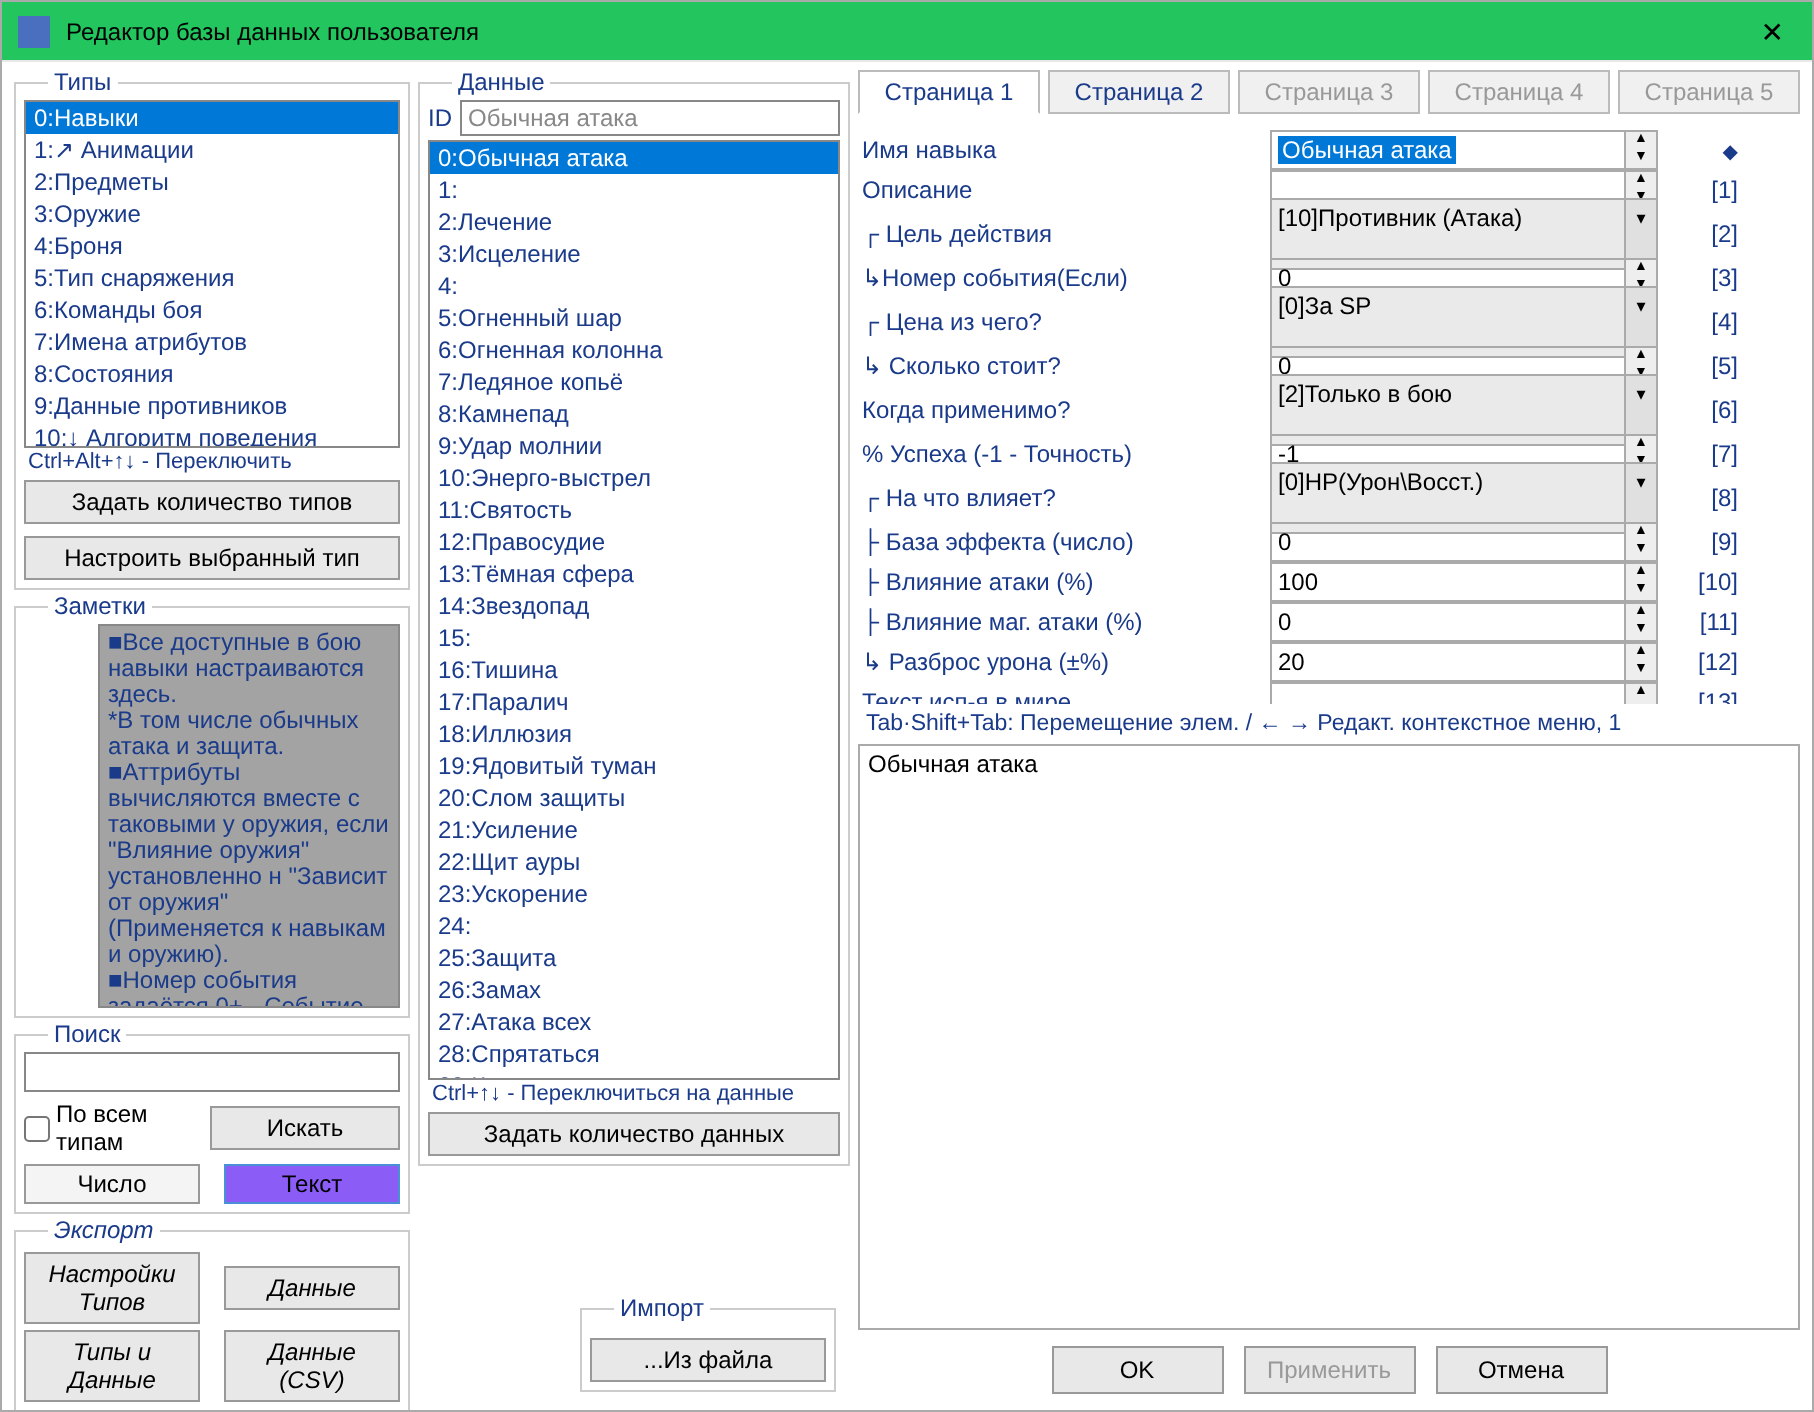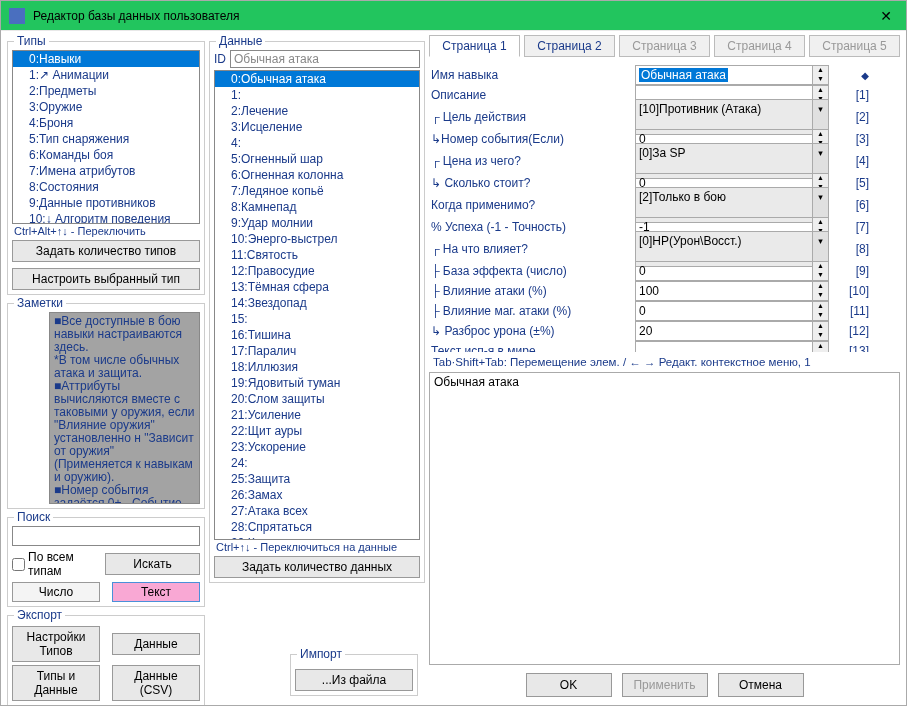--- a/index.html
+++ b/index.html
@@ -8,34 +8,34 @@
 .titlebar { height: 30px; background: #22c55e; display: flex; align-items: center; padding: 0 8px; border-bottom: 1px solid #e8e8e8; }
 .titlebar .icon { width: 16px; height: 16px; background: #4a6fbf; margin-right: 8px; }
 .titlebar .title { flex: 1; color: #000; }
 .titlebar .close { font-size: 14px; cursor: pointer; padding: 0 6px; }
 .content { flex: 1; display: flex; padding: 4px 6px 6px 6px; gap: 4px; overflow: hidden; }
 .col { display: flex; flex-direction: column; gap: 2px; }
 .col-left { width: 198px; }
 .col-mid { width: 216px; }
 .col-right { flex: 1; display: flex; flex-direction: column; }
 .grp { position: relative; border: 1px solid #ccc; padding: 8px 4px 4px 4px; margin-top: 6px; }
-.grp-label { position: absolute; top: -8px; left: 6px; background: #fff; padding: 0 3px; color: #1a3a8a; }
+.grp-label { position: absolute; top: -8px; left: 16px; background: #fff; padding: 0 3px; color: #1a3a8a; }
 .listbox { border: 1px solid #888; background: #fff; overflow-y: scroll; }
 .listbox.types { height: 174px; }
 .listbox.data { height: 470px; }
-.listbox .item { padding: 1px 16px; color: #1a3a8a; white-space: nowrap; cursor: pointer; line-height: 14px; }
+.listbox .item { padding: 1px 4px; color: #1a3a8a; white-space: nowrap; cursor: pointer; line-height: 14px; }
 .listbox .item.sel { background: #0078d7; color: #fff; }
 .btn { border: 1px solid #999; background: #e8e8e8; padding: 3px 6px; cursor: pointer; text-align: center; color: #000; }
 .hint { color: #1a3a8a; padding: 1px 2px; font-size: 11px; }
 .notesbox { border: 1px solid #888; background: #a3a3a3; height: 192px; overflow-y: scroll; padding: 2px 4px; color: #1a3a8a; line-height: 13px; font-size: 11.5px; margin-left: 37px; }
 .searchbox input[type=text] { width: 100%; border: 1px solid #888; height: 20px; padding: 0 3px; }
 .row { display: flex; gap: 12px; align-items: center; }
 .row .btn { flex: 1; }
 .toggle { border: 1px solid #999; padding: 2px 4px; flex: 1; text-align: center; cursor: pointer; background: #f4f4f4; }
-.toggle.active { background: #f9a8d4; border-color: #4a90d9; }
+.toggle.active { background: #8b5cf6; border-color: #4a90d9; }
 .checkbox { display: flex; align-items: center; gap: 3px; }
 .id-row { display: flex; align-items: center; gap: 4px; margin-bottom: 2px; }
 .id-row .lbl { color: #1a3a8a; }
 .id-row input { flex: 1; border: 1px solid #888; height: 18px; padding: 0 3px; color: #888; }
 .tabs { display: flex; gap: 4px; margin-bottom: 6px; }
 .tab { border: 1px solid #bbb; padding: 3px 0; text-align: center; flex:1; cursor: pointer; background: #f0f0f0; color: #999; }
 .tab.enabled { color: #1a3a8a; }
 .tab.active { background: #fff; border-bottom: 1px solid #fff; position: relative; z-index: 1; color:#1a3a8a; }
 .form { flex: 1; display: flex; flex-direction: column; overflow: hidden; }
 .form-row { display: flex; align-items: center; height: 24px; gap: 4px; padding: 0 2px; }
@@ -50,21 +50,21 @@
 .sel-in .val { flex: 1; padding: 0 3px; line-height: 18px; overflow:hidden; white-space:nowrap; }
 .sel-in .drop { width: 16px; border-left:1px solid #aaa; text-align:center; line-height:18px; font-size:9px; background:#e0e0e0; }
 .sel-name { background: #0078d7; color: #fff; padding: 0 2px; }
 .diamond { color: #1a3a8a; font-size: 10px; }
 .divider { height: 6px; }
 .footer-hint { color: #1a3a8a; padding: 2px 4px; font-size: 11.5px; }
 .desc-area { flex:1; border:1px solid #aaa; background:#fff; overflow-y:scroll; padding:2px 4px; color:#000; min-height:40px; }
 .bottom-btns { display:flex; justify-content:center; gap:10px; padding:6px 0 2px 0; }
 .bottom-btns .btn { width:86px; padding:4px 0; }
 .bottom-btns .btn.disabled { color:#999; }
-.grp.export { flex:1; }
+.grp.export { flex:1;font-style:italic; }
 .grp.import { width:120px; }
 .grp.export .row, .grp.import .row { margin-top:2px; }
 </style>
 </head>
 <body>
 <div class="window">
   <div class="titlebar">
     <div class="icon"></div>
     <div class="title">Редактор базы данных пользователя</div>
     <div class="close">✕</div>

